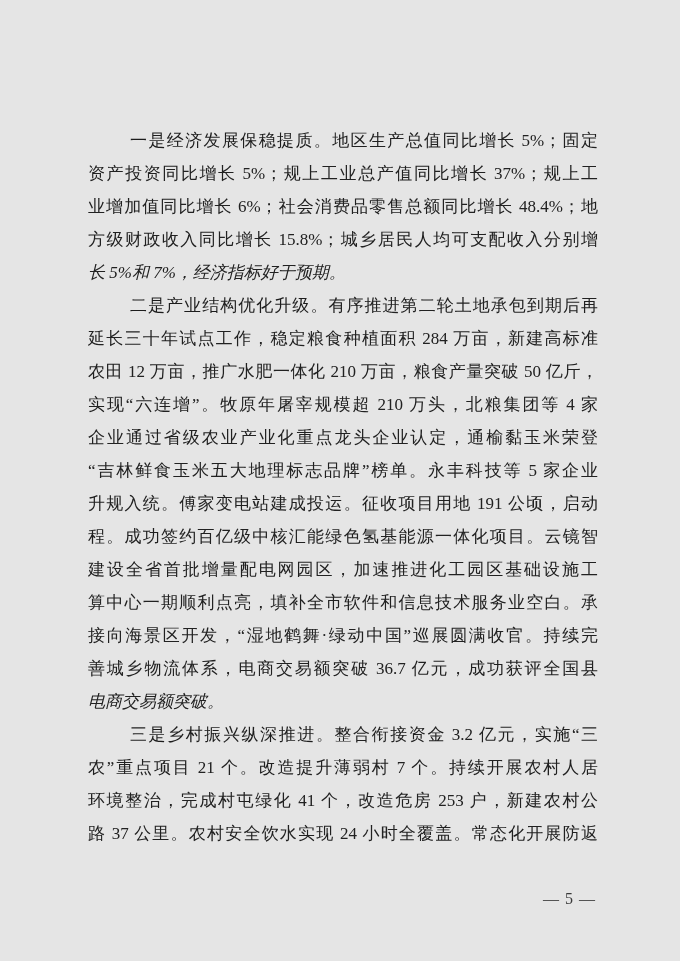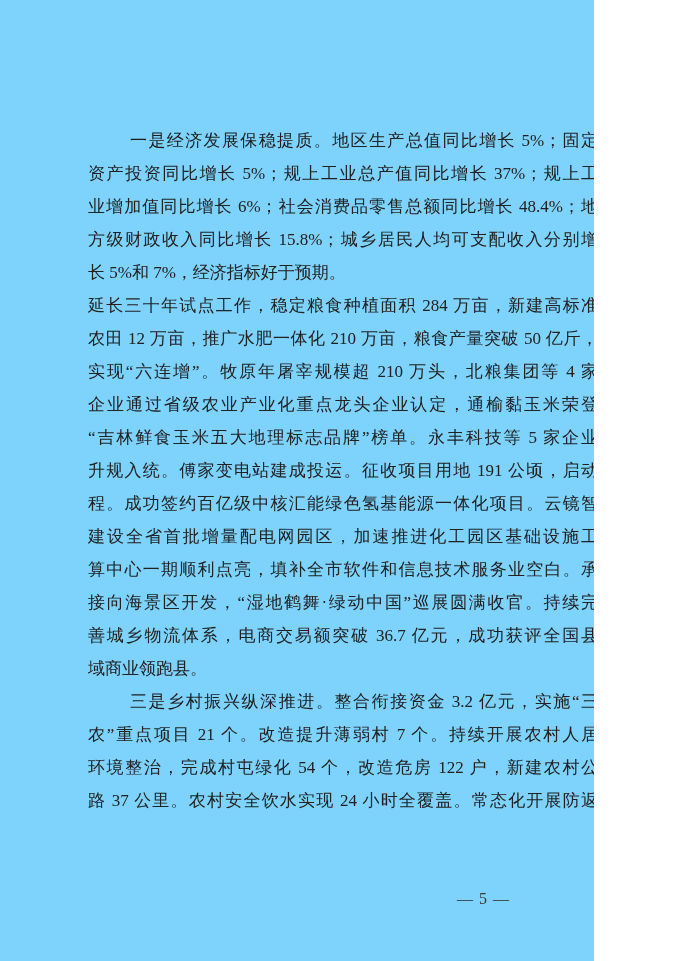--- a/index.html
+++ b/index.html
@@ -7,23 +7,23 @@
     padding: 0;
     background: #ffffff;
   }
   body {
     width: 680px;
     height: 961px;
     font-family: "Liberation Serif", "DejaVu Serif", serif;
   }
   .page {
     position: relative;
-    width: 594px;
+    width: 680px;
     height: 961px;
-    background: #7dd3fc;
+    background: #e5e5e5;
     overflow: hidden;
   }
   .text-block {
     position: absolute;
     left: 88px;
     top: 124px;
     width: 510px;
     color: #212121;
     font-size: 17px;
     line-height: 33px;
@@ -35,20 +35,21 @@
     height: 33px;
     overflow: hidden;
     text-align: justify;
     text-align-last: justify;
   }
   .line.first {
     text-indent: 42px;
   }
   .line.para-end {
     text-align-last: left;
+    font-style: italic;
   }
   .lead {
     
     color: #1c1c1c;
   }
   .footer {
     position: absolute;
     top: 887px;
     right: 84px;
     height: 24px;
@@ -64,36 +65,37 @@
 <div class="page">
   <div class="text-block" id="text-block">
       <div class="paragraph">
         <div class="line first"><span class="lead">一是经济发展保稳提质。</span>地区生产总值同比增长 5%；固定</div>
         <div class="line">资产投资同比增长 5%；规上工业总产值同比增长 37%；规上工</div>
         <div class="line">业增加值同比增长 6%；社会消费品零售总额同比增长 48.4%；地</div>
         <div class="line">方级财政收入同比增长 15.8%；城乡居民人均可支配收入分别增</div>
         <div class="line para-end">长 5%和 7%，经济指标好于预期。</div>
       </div>
       <div class="paragraph">
+        <div class="line first"><span class="lead">二是产业结构优化升级。</span>有序推进第二轮土地承包到期后再</div>
         <div class="line">延长三十年试点工作，稳定粮食种植面积 284 万亩，新建高标准</div>
         <div class="line">农田 12 万亩，推广水肥一体化 210 万亩，粮食产量突破 50 亿斤，</div>
         <div class="line">实现“六连增”。牧原年屠宰规模超 210 万头，北粮集团等 4 家</div>
         <div class="line">企业通过省级农业产业化重点龙头企业认定，通榆黏玉米荣登</div>
         <div class="line">“吉林鲜食玉米五大地理标志品牌”榜单。永丰科技等 5 家企业</div>
         <div class="line">升规入统。傅家变电站建成投运。征收项目用地 191 公顷，启动</div>
         <div class="line">程。成功签约百亿级中核汇能绿色氢基能源一体化项目。云镜智</div>
         <div class="line">建设全省首批增量配电网园区，加速推进化工园区基础设施工</div>
         <div class="line">算中心一期顺利点亮，填补全市软件和信息技术服务业空白。承</div>
         <div class="line">接向海景区开发，“湿地鹤舞·绿动中国”巡展圆满收官。持续完</div>
         <div class="line">善城乡物流体系，电商交易额突破 36.7 亿元，成功获评全国县</div>
-        <div class="line para-end">域商业领跑县。</div>
+        <div class="line para-end">电商交易额突破。</div>
       </div>
       <div class="paragraph">
         <div class="line first"><span class="lead">三是乡村振兴纵深推进。</span>整合衔接资金 3.2 亿元，实施“三</div>
         <div class="line">农”重点项目 21 个。改造提升薄弱村 7 个。持续开展农村人居</div>
-        <div class="line">环境整治，完成村屯绿化 54 个，改造危房 122 户，新建农村公</div>
+        <div class="line">环境整治，完成村屯绿化 41 个，改造危房 253 户，新建农村公</div>
         <div class="line">路 37 公里。农村安全饮水实现 24 小时全覆盖。常态化开展防返</div>
       </div>
     </div>
   <div class="footer">
     <span class="page-number">— 5 —</span>
   </div>
 </div>
 
 </body></html>

